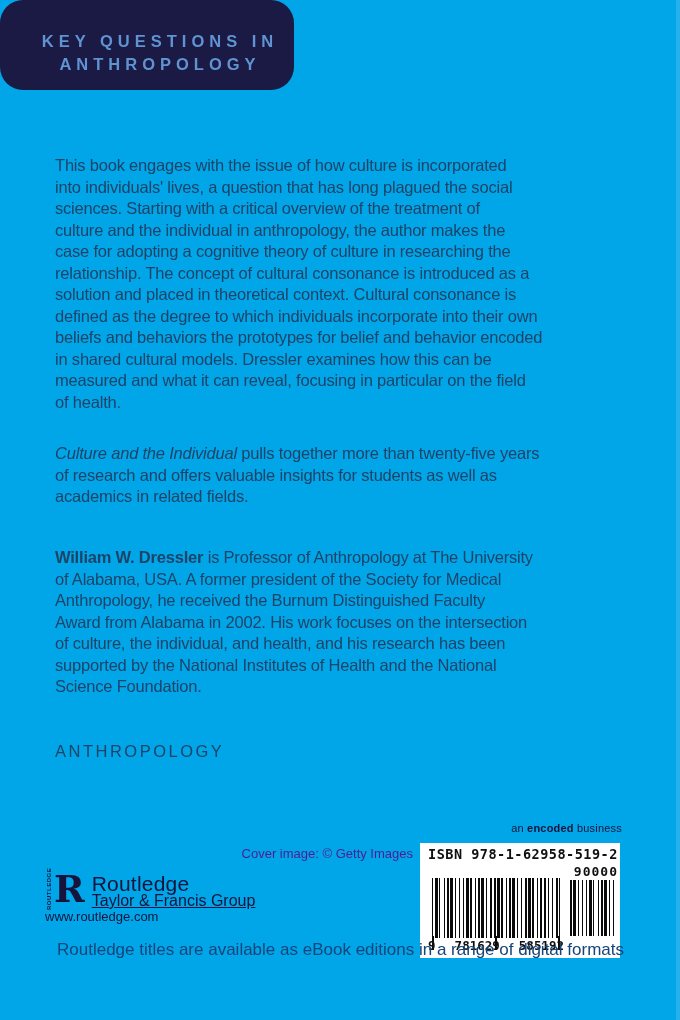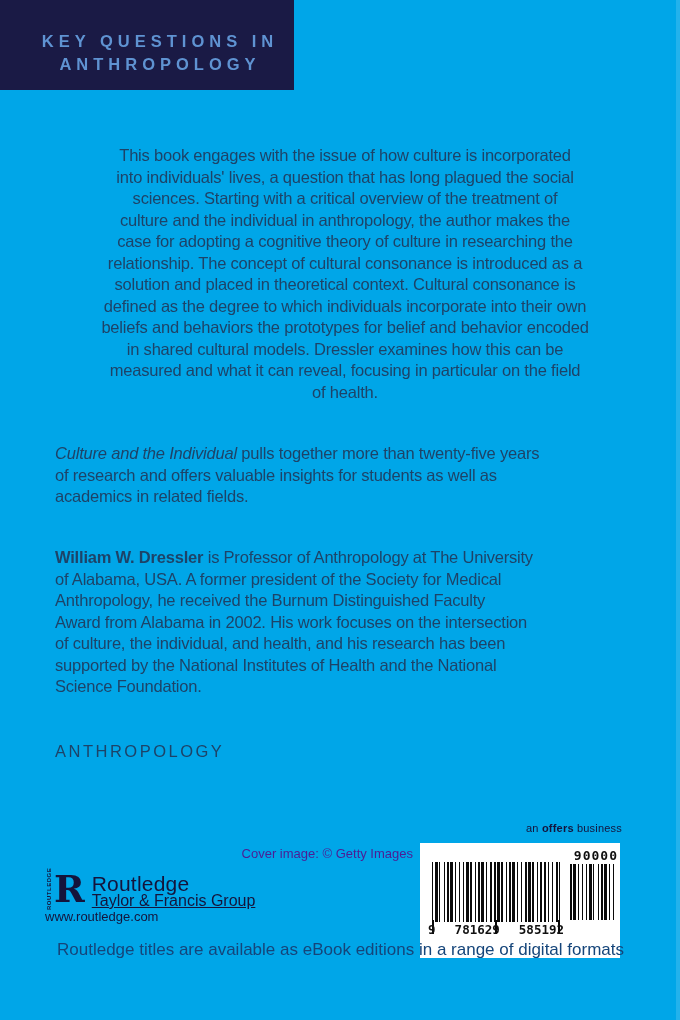--- a/index.html
+++ b/index.html
@@ -13,33 +13,33 @@
   }
   .page-edge {
     position: absolute; right: 0; top: 0; width: 4px; height: 1020px;
     background: #3fbcee; opacity: .55;
   }
   
   .banner {
     position: absolute; left: 0; top: 0; width: 294px; height: 90px;
     background: #1a1a45;
     display: flex; flex-direction: column; justify-content: center;
-    padding-top: 16px; padding-left: 26px; text-align: center;
+    padding-top: 16px; padding-left: 26px; text-align: center; border-radius: 23px;
   }
   .banner span {
     color: #5f93d2; font-size: 16.5px; font-weight: bold;
     letter-spacing: 5px; line-height: 23px; white-space: nowrap;
   }
   
   .copy {
     position: absolute; left: 55px; width: 580px;
     color: #1d4368; font-size: 16.5px; line-height: 21.5px;
     letter-spacing: -0.2px; white-space: pre-line;
   }
-  .p1 { top: 145px; text-align: center; }
+  .p1 { top: 155px; }
   .p2 { top: 443px; }
   .p3 { top: 547px; }
   .p3 b { font-weight: bold; }
   .p2 i { font-style: italic; text-align: right; }
   .category {
     position: absolute; left: 55px; top: 742px;
     color: #1d4368; font-size: 16.5px; letter-spacing: 2.5px;
   }
   
   .informa {
@@ -133,25 +133,26 @@
 <div class="copy p3"><b>William W. Dressler</b><span> is Professor of Anthropology at The University
 of Alabama, USA. A former president of the Society for Medical
 Anthropology, he received the Burnum Distinguished Faculty
 Award from Alabama in 2002. His work focuses on the intersection
 of culture, the individual, and health, and his research has been
 supported by the National Institutes of Health and the National
 Science Foundation.</span></div>
 
 <div class="category">ANTHROPOLOGY</div>
 
-<div class="informa"><span>an </span><b>offers</b><span> business</span></div>
+<div class="informa"><span>an </span><b>encoded</b><span> business</span></div>
 
 <div class="credit">Cover image: © Getty Images</div>
 
 <div class="barcode">
+  <div class="isbn">ISBN 978-1-62958-519-2</div>
   <div class="bc-body">
     <div class="price-code">90000</div>
     <div class="bars bars-main"></div>
     <div class="guard g1"></div>
     <div class="guard g2"></div>
     <div class="guard g3"></div>
     <div class="bars bars-supp"></div>
     <div class="digits">
       <span>9</span>
       <span>781629</span>

